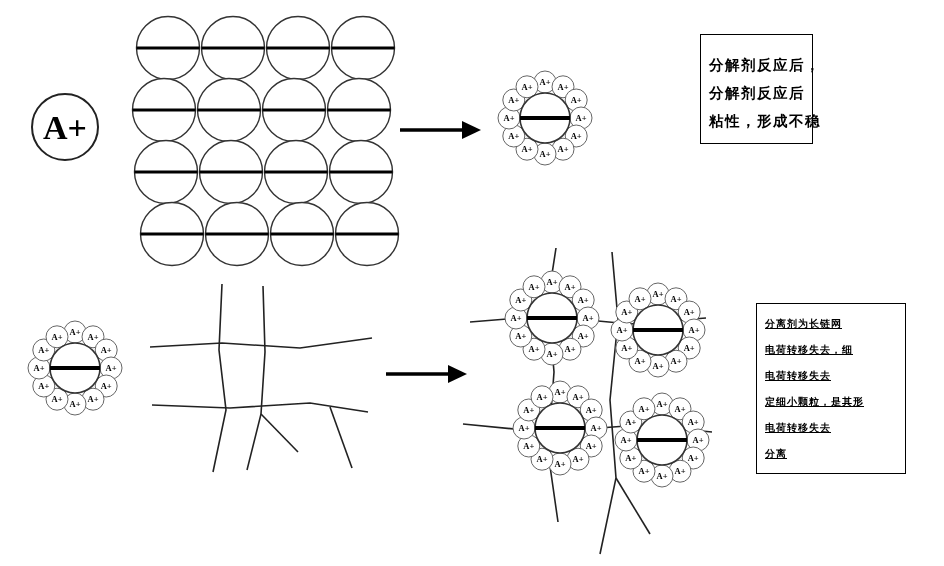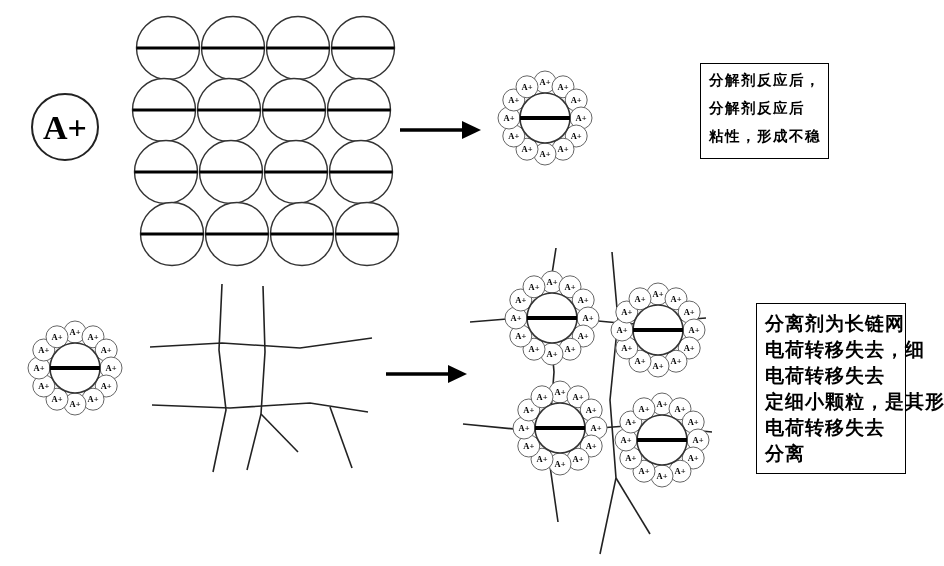--- a/index.html
+++ b/index.html
@@ -37,28 +37,28 @@
 
   
   .textbox {
     position: absolute;
     border: 1px solid #000;
     background: #fff;
     color: #000;
     font-weight: bold;
   }
   .textbox-top {
-    left: 700px; top: 63px; width: 129px;
-    padding: 2px 8px 8px 8px;
+    left: 700px; top: 34px; width: 113px;
+    padding: 16px 8px 8px 8px;
     font-size: 14.5px; line-height: 28px; letter-spacing: 1.5px;
   }
   .textbox-bottom {
     left: 756px; top: 303px; width: 150px;
     padding: 7px 8px 6px 8px;
-    font-size: 19px; line-height: 26px; letter-spacing: 1px;
+    font-size: 10px; line-height: 26px; letter-spacing: 1px; text-decoration: underline;
   }
   .tline { white-space: nowrap; }
 </style>
 </head>
 <body>
 
 <div class="canvas">
 
   <svg class="diagram" width="944" height="566" viewBox="0 0 944 566">
 

